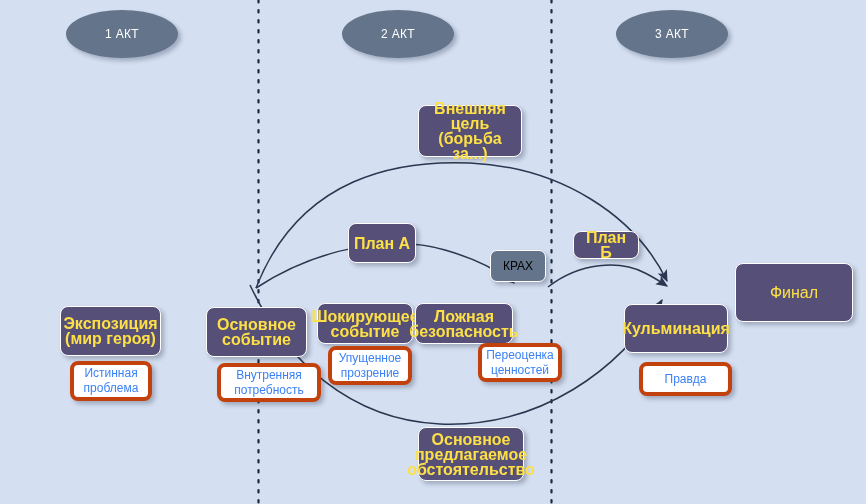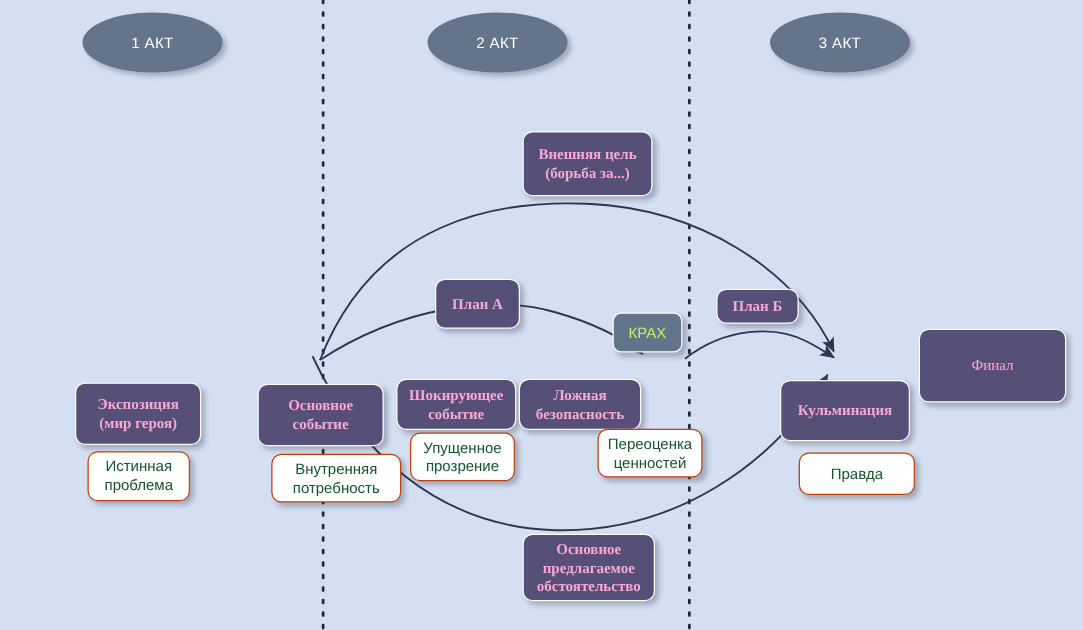--- a/index.html
+++ b/index.html
@@ -44,59 +44,58 @@
     z-index: 6;
   }
   
   .pbox {
     position: absolute;
     display: flex;
     align-items: center;
     justify-content: center;
     text-align: center;
     background: #564f77;
-    color: #f9a8d4;
+    color: #fde047;
     border: 1px solid #ffffff;
     border-radius: 8px;
-    font-size: 12px;
+    font-size: 16px;
     line-height: 15px;
     font-weight: bold;
     box-shadow: 3px 3px 4px rgba(40,50,75,0.30);
     padding: 2px 4px;
     box-sizing: border-box;
     z-index: 6;
-    font-family: Liberation Serif, serif;
   }
   .pbox.plain { font-weight: normal; }
   
   .gbox {
     position: absolute;
     display: flex;
     align-items: center;
     justify-content: center;
     background: #64748b;
-    color: #bef264;
+    color: #000000;
     border: 1px solid #ffffff;
     border-radius: 7px;
     font-size: 12px;
     line-height: 15px;
     box-shadow: 3px 3px 4px rgba(40,50,75,0.30);
     box-sizing: border-box;
     z-index: 7;
   }
   
   .wbox {
     position: absolute;
     display: flex;
     align-items: center;
     justify-content: center;
     text-align: center;
     background: #ffffff;
-    color: #14532d;
-    border: 1px solid #c2410c;
+    color: #3b82f6;
+    border: 4px solid #c2410c;
     border-radius: 8px;
     font-size: 12px;
     line-height: 15px;
     box-shadow: 3px 3px 4px rgba(40,50,75,0.30);
     padding: 2px 3px;
     box-sizing: border-box;
     z-index: 8;
   }
   .twoline { white-space: pre-line; }
 </style>

